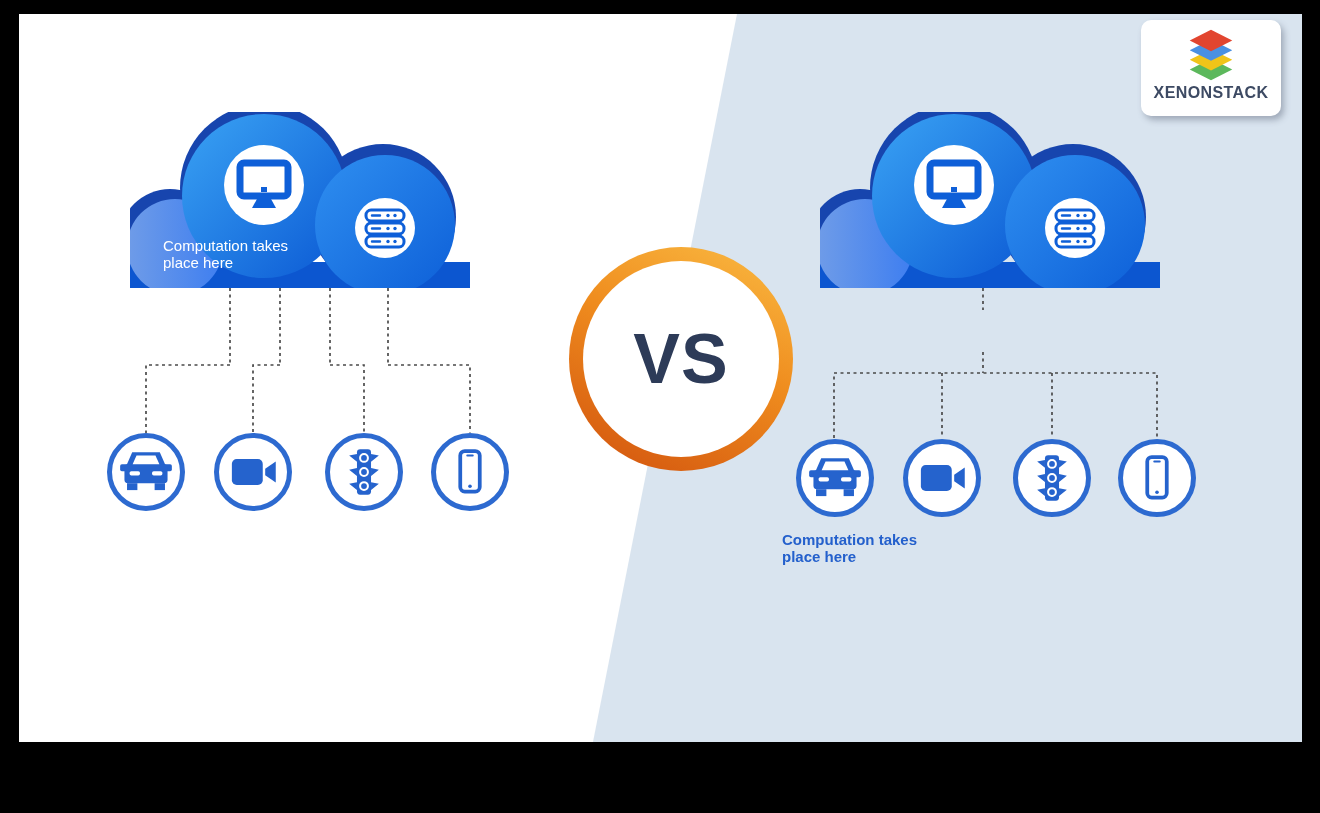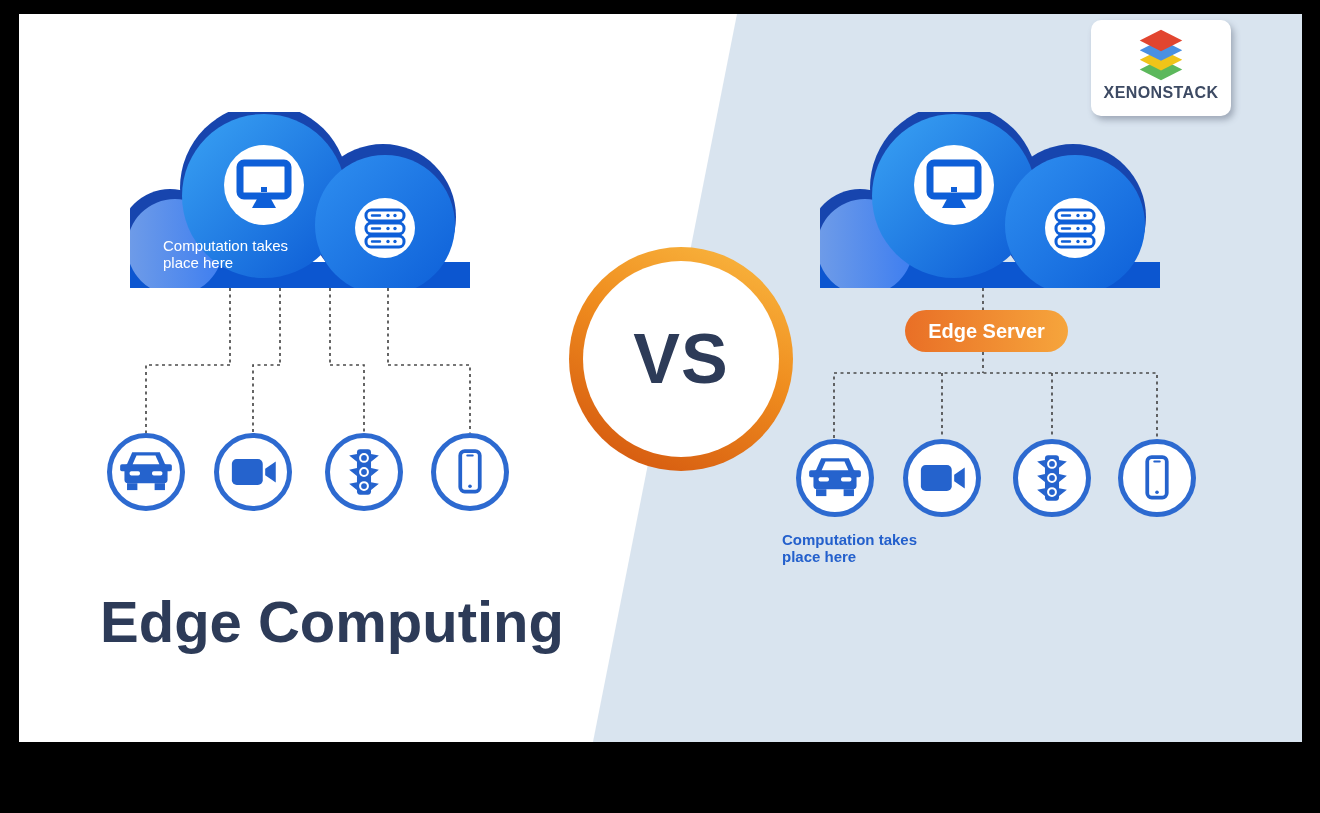--- a/index.html
+++ b/index.html
@@ -28,21 +28,21 @@
   .device-label{position:absolute;left:763px;top:517px;color:#2460cc;font-size:15px;
                 font-weight:600;line-height:17px;}
   
   .edge-server{position:absolute;left:886px;top:296px;width:163px;height:42px;border-radius:21px;
                background:linear-gradient(90deg,#e96f26,#f6a53c);display:flex;align-items:center;
                justify-content:center;color:#fff;font-size:20px;font-weight:600;}
   
   .device{position:absolute;width:78px;height:78px;border-radius:50%;background:#fff;
           border:5px solid #2d6ad0;display:flex;align-items:center;justify-content:center;box-sizing:border-box;}
   
-  .logo-card{position:absolute;left:1072px;top:6px;width:140px;height:96px;background:#fff;
+  .logo-card{position:absolute;left:1122px;top:6px;width:140px;height:96px;background:#fff;
              border-radius:10px;box-shadow:3px 4px 6px rgba(90,100,120,.45);
              display:flex;flex-direction:column;align-items:center;justify-content:flex-start;padding-top:8px;box-sizing:border-box;}
   .logo-text{font-size:16px;font-weight:700;color:#3d4a63;letter-spacing:.4px;margin-top:2px;}
   svg{display:block;}
   .connector{position:absolute;left:0;top:0;pointer-events:none;}
 </style>
 </head>
 <body>
 
 <svg width="0" height="0" style="position:absolute">
@@ -155,21 +155,20 @@
       </svg>
     </div>
     <div class="device" style="left:412px;top:419px">
       <svg width="48" height="52" viewBox="0 0 64 66">
         <rect x="19" y="5" width="26" height="54" rx="6" fill="none" stroke="#2563cd" stroke-width="5"></rect>
         <rect x="27" y="9.5" width="10" height="2.8" rx="1.4" fill="#2563cd"></rect>
         <circle cx="32" cy="52" r="2.4" fill="#2563cd"></circle>
       </svg>
     </div>
 
-    <div class="side-title title-left">Edge Computing</div>
 
     <div class="vs-circle">
       <span class="vs-text">VS</span>
     </div>
 
     <svg class="abs" style="left:801px;top:98px" width="340" height="176" viewBox="0 0 340 176">
       <clipPath id="flatR">
           <rect x="0" y="0" width="340" height="176"></rect>
         </clipPath>
       <g clip-path="url(#flatR)">
@@ -208,23 +207,20 @@
       </g>
     </svg>
 
     <svg class="connector" width="1283" height="728" viewBox="0 0 1283 728">
       <g fill="none" stroke="#4a4a4a" stroke-width="1.7" stroke-dasharray="3 3.5">
         <path d="M964 274 V296 M964 338 V359"></path>
         <path d="M815 424 V359 H1138 V424 M923 359 V424 M1033 359 V424"></path>
       </g>
     </svg>
 
-    <div class="edge-server">
-      <span>Edge Server</span>
-    </div>
 
     <div class="device" style="left:777px;top:425px">
       <svg width="56" height="50" viewBox="0 0 64 58">
         <g fill="#2563cd">
           <path d="M16 6 h32 l7 16 h-46 z"></path>
           <rect x="2" y="20" width="10" height="8" rx="2"></rect>
           <rect x="52" y="20" width="10" height="8" rx="2"></rect>
           <rect x="7" y="20" width="50" height="22" rx="4"></rect>
           <rect x="10" y="42" width="12" height="8"></rect>
           <rect x="42" y="42" width="12" height="8"></rect>

